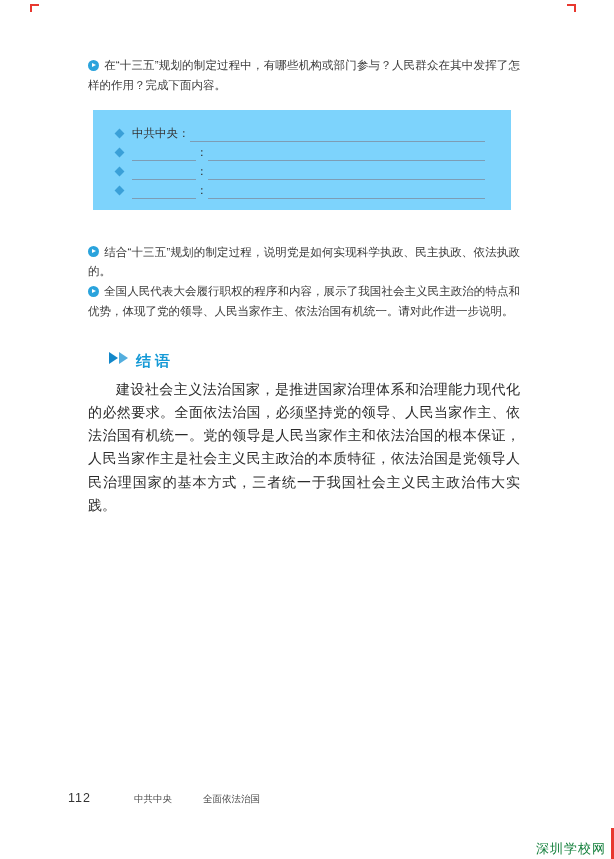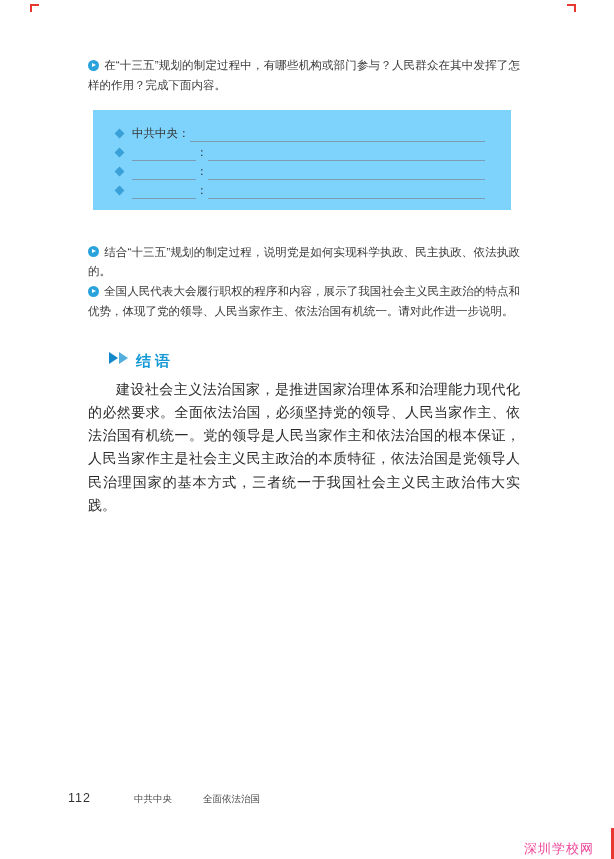--- a/index.html
+++ b/index.html
@@ -56,22 +56,22 @@
   .conc-title { font-size:15px; font-weight:bold; color:#1499d6; letter-spacing:4px; }
   .conc-body { margin-top:8px; margin-left:20px; font-size:14px; line-height:1.66;
                text-align:justify; text-indent:2em; color:#2b2b2b; }
 
   
   .footer { position:absolute; left:68px; top:791px; display:flex; align-items:baseline;gap:29px; }
   .page-num { font-size:12.5px; color:#333; letter-spacing:1px; font-weight:500; }
   .footer-unit { font-size:9.5px; color:#4a4a4a; margin-left:14px; }
   .footer-title { font-size:9.5px; color:#4a4a4a; margin-left:2px; }
 
-  .watermark { position:absolute; right:20px; bottom:1px; font-size:13px;
-               color:#ec4899; letter-spacing:1px; }
+  .watermark { position:absolute; right:8px; bottom:1px; font-size:13px;
+               color:#15803d; letter-spacing:1px; }
 </style>
 </head>
 <body>
 
 <div class="page">
 
   <div class="crop-tl"></div>
   <div class="crop-tr"></div>
   <div class="red-edge"></div>
 

